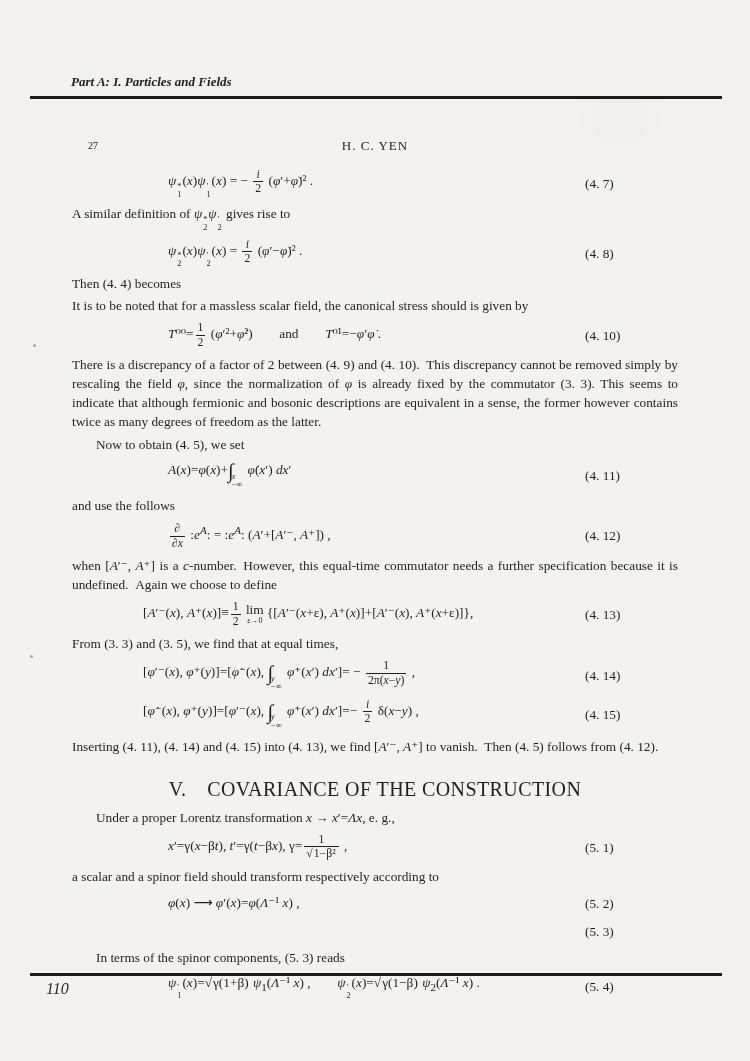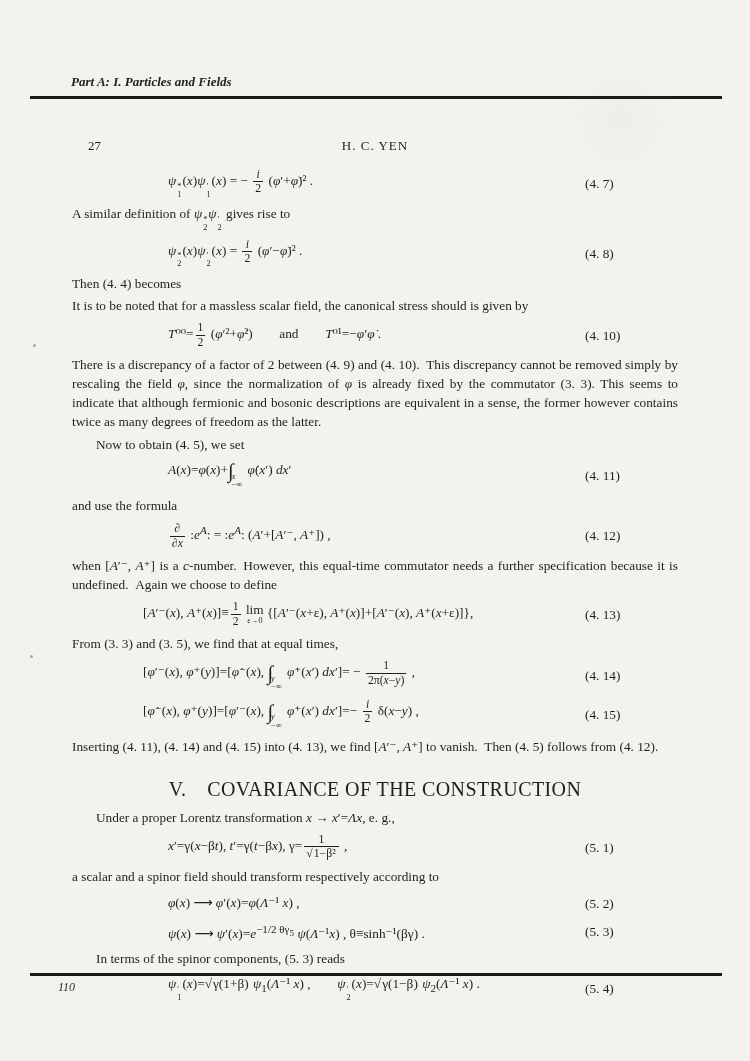--- a/index.html
+++ b/index.html
@@ -20,29 +20,29 @@
   
   .running-title{
     position:absolute;left:71px;top:74px;
     font-style:italic;font-weight:bold;font-size:13px;color:#222;
   }
   .rule{position:absolute;left:30px;width:692px;height:3px;background:#1b1b1b;}
   .rule.top{top:96px;}
   .rule.bottom{top:973px;}
   .folio{
     position:absolute;left:46px;top:980px;
-    font-style:italic;font-size:12px;color:#2a2a2a;margin-left:12px;
+    font-style:italic;font-size:16px;color:#2a2a2a;
   }
   .speck{position:absolute;width:3px;height:3px;border-radius:50%;background:#8a8a8a;opacity:.7;}
   .speck.s1{left:33px;top:344px;}
   .speck.s2{left:30px;top:655px;}
   
   .content{position:absolute;left:72px;top:136px;width:606px;font-size:13.3px;line-height:19px;}
   .pagehead{position:relative;height:18px;margin-bottom:14px;}
-  .pagehead .pageno{position:absolute;left:16px;top:0;font-size:13px;}
+  .pagehead .pageno{position:absolute;left:16px;top:0;font-size:10px;}
   .pagehead .author{
     position:absolute;left:50%;transform:translateX(-50%);top:0;
     font-size:13px;letter-spacing:1px;
   }
   .para{margin:3px 0;}
   .para.just{margin:4px 0;text-align:justify;}
   .para.ind{text-indent:24px;}
   .sec-head{
     margin:24px 0 9px 0;text-align:center;
     font-size:20px;font-weight:normal;letter-spacing:0.4px;
@@ -139,21 +139,21 @@
     <p class="para ind">Now to obtain (4. 5), we set</p>
 
     <div class="eq">
       <span class="eq-body"><i>A</i>(<i>x</i>)=<i>φ</i>(<i>x</i>)+<span class="big-int">∫</span><span class="ilims">
             <span><i>x</i></span>
             <span>−∞</span>
           </span> <i>φ̇</i>(<i>x</i>′) <i>dx</i>′</span>
       <span class="eq-tag">(4. 11)</span>
     </div>
 
-    <p class="para">and use the formula</p>
+    <p class="para">and use the follows</p>
 
     <div class="eq">
       <span class="eq-body"><span class="fr">
             <span class="n">∂</span>
             <span class="d">∂<i>x</i></span>
           </span> :<i>e</i><sup><i>A</i></sup>: = :<i>e</i><sup><i>A</i></sup>: (<i>A</i>′+[<i>A</i>′⁻, <i>A</i>⁺]) ,</span>
       <span class="eq-tag">(4. 12)</span>
     </div>
 
     <p class="para just">when [<i>A</i>′⁻, <i>A</i>⁺] is a <i>c</i>-number. However, this equal-time commutator needs a further specification because it is undefined. Again we choose to define</p>
@@ -205,21 +205,20 @@
     </div>
 
     <p class="para">a scalar and a spinor field should transform respectively according to</p>
 
     <div class="eq">
       <span class="eq-body"><i>φ</i>(<i>x</i>) <span class="larr">⟶</span> <i>φ</i>′(<i>x</i>)=<i>φ</i>(<i>Λ</i>⁻¹ <i>x</i>) ,</span>
       <span class="eq-tag">(5. 2)</span>
     </div>
 
     <div class="eq">
-      <span class="eq-body"><i>ψ</i>(<i>x</i>) <span class="larr">⟶</span> <i>ψ</i>′(<i>x</i>)=<i>e</i><sup>−1/2 θγ<sub>5</sub></sup> <i>ψ</i>(<i>Λ</i>⁻¹<i>x</i>) , θ≡sinh⁻¹(βγ) .</span>
       <span class="eq-tag">(5. 3)</span>
     </div>
 
     <p class="para ind">In terms of the spinor components, (5. 3) reads</p>
 
     <div class="eq">
       <span class="eq-body"><i>ψ</i><span class="ss">
             <span>′</span>
             <span>1</span>
           </span>(<i>x</i>)=<span class="sq">√<span class="rad">γ(1+β)</span></span> <i>ψ</i><sub>1</sub>(<i>Λ</i>⁻¹ <i>x</i>) ,  <i>ψ</i><span class="ss">

